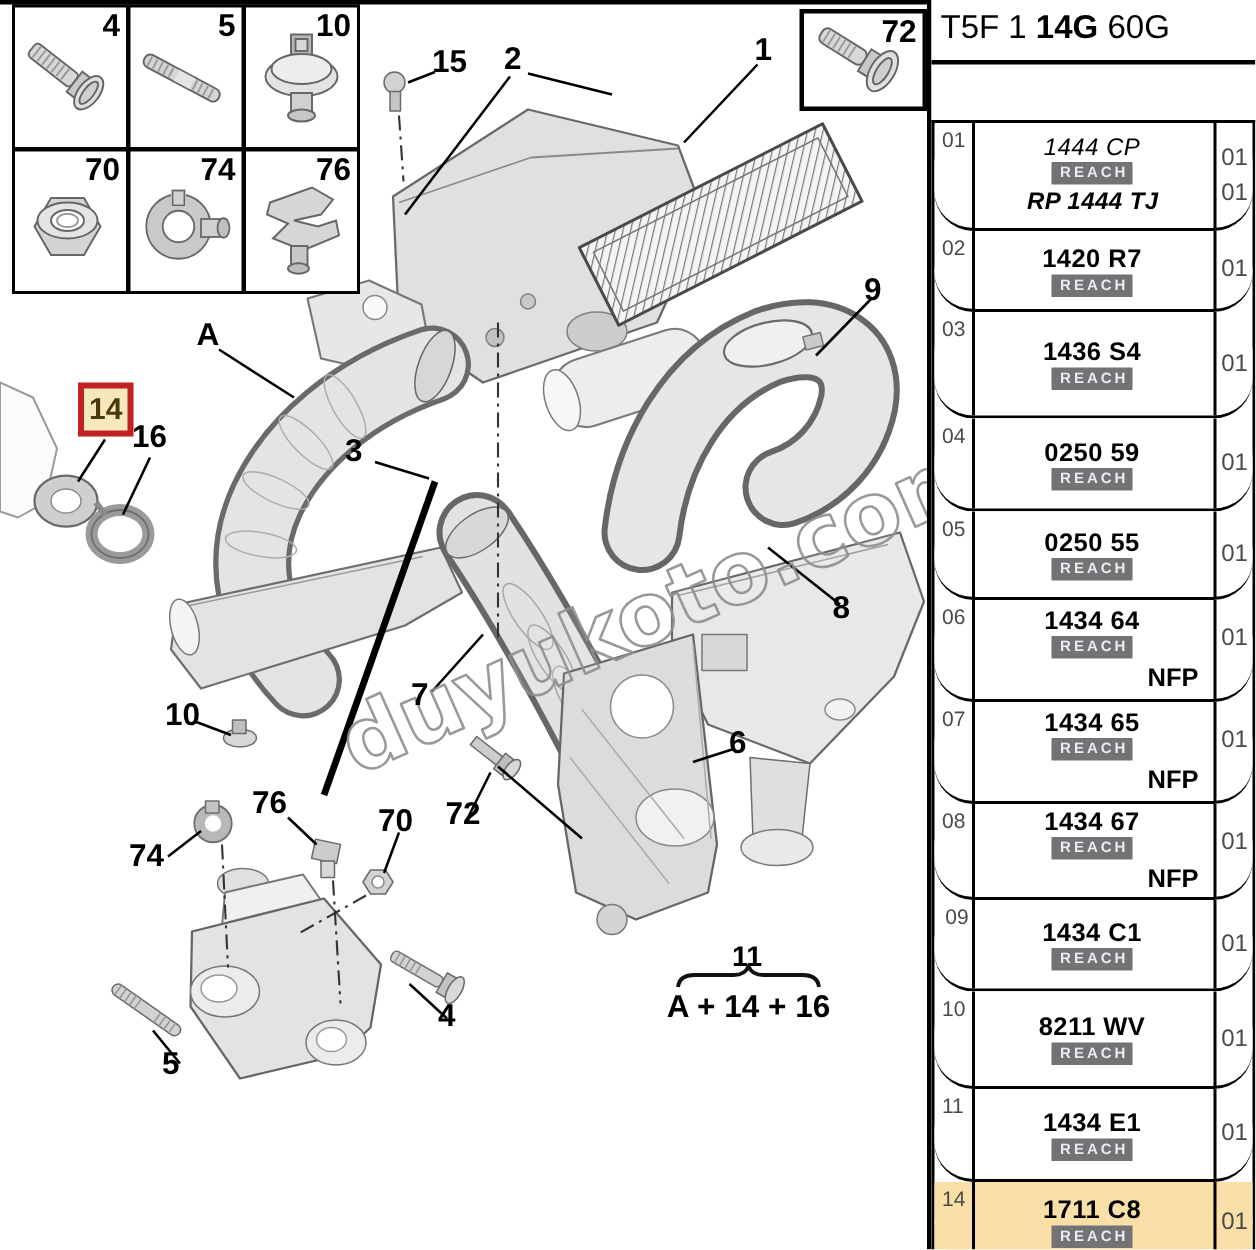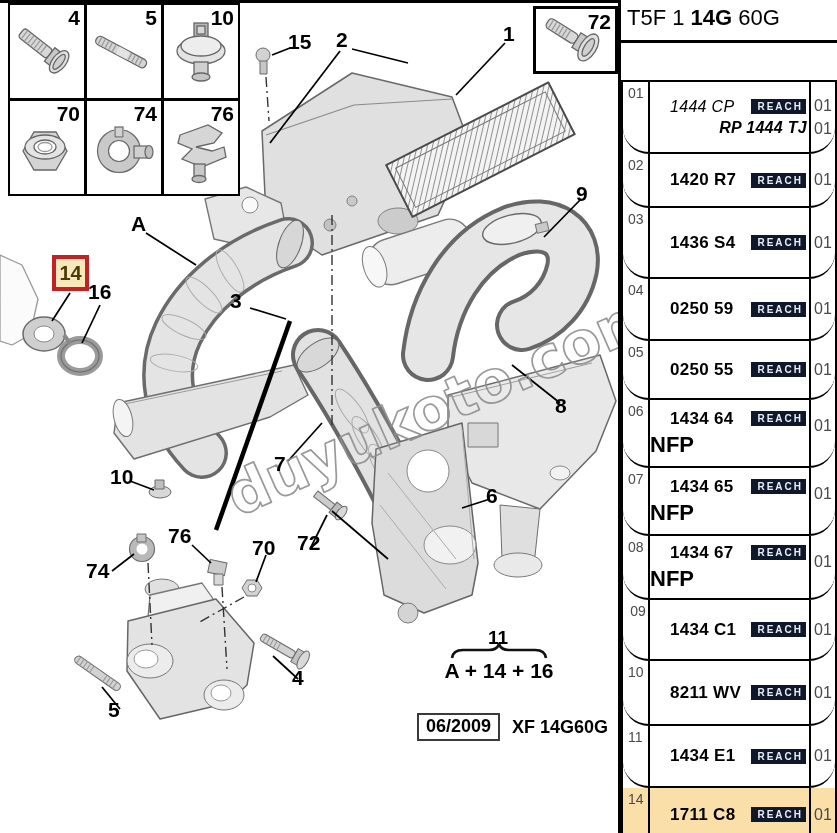--- a/index.html
+++ b/index.html
@@ -33,28 +33,28 @@
   .title .b{font-weight:bold;}
   .gap{height:37px;}
   .ptable{border-left:2px solid #000;border-top:2px solid #000;border-right:2px solid #000;box-sizing:border-box;}
   .trow{display:flex;border-bottom:2px solid #000;box-sizing:border-box;background:#fff;border-radius:26px;}
   .trow.hl{background:#fadfa8;}
   .trow.hl .tidx,.trow.hl .tqty{background:#fadfa8;}
   .trow:last-child{border-bottom:none;}
   .tidx{width:27px;border-right:2px solid #000;font-size:14px;color:#4a4a4a;
         padding:3px 0 0 5px;box-sizing:border-box;flex-shrink:0;}
   .tmain{flex:1;display:flex;flex-direction:column;justify-content:center;min-width:0;}
-  .pline{display:flex;align-items:center;justify-content:space-between;padding:0 3px 0 20px;}
+  .pline{display:flex;align-items:center;justify-content:space-between;padding:0 3px 0 0;flex-direction:column;}
   .pline.right{justify-content:flex-end;padding-right:2px;margin-top:3px;}
   .tref{font-size:17px;font-weight:bold;letter-spacing:.3px;white-space:nowrap;}
   .tref.it{font-style:italic;font-weight:normal;font-size:16px;}
   .tref.itb{font-style:italic;font-weight:bold;font-size:16px;}
-  .reach{background:#0f172a;color:#e8ecf5;font-size:10px;font-weight:bold;letter-spacing:2px;
+  .reach{background:#737373;color:#e8ecf5;font-size:10px;font-weight:bold;letter-spacing:2px;
          padding:3px 3px 2px 6px;line-height:1;flex-shrink:0;}
-  .tnote{text-align:left;font-size:22px;font-weight:bold;padding:3px 10px 0 0;}
+  .tnote{text-align:right;font-size:17px;font-weight:bold;padding:3px 10px 0 0;}
   .tqty{width:26px;border-left:2px solid #000;display:flex;flex-direction:column;justify-content:center;
         align-items:center;font-size:16px;color:#4a4a4a;box-sizing:border-box;gap:5px;flex-shrink:0;}
   .trow.hasnote .tqty{justify-content:flex-start;padding-top:17px;}
   .rh72{height:72px;}.rh66{height:54px;}.rh60{height:71px;}.rh62{height:62px;}.rh59{height:59px;}
   .rh68{height:68px;}.rh64{height:64px;}.rh61{height:61px;text-align:center;}.rh65{height:65px;}.rh53{height:53px;}
 </style>
 </head>
 <body>
 
 <div class="page">
@@ -344,24 +344,20 @@
     <div class="callout" style="left:168px;top:522px">76</div>
     <div class="callout" style="left:252px;top:534px">70</div>
     <div class="callout" style="left:297px;top:529px">72</div>
     <div class="callout" style="left:86px;top:557px">74</div>
     <div class="callout" style="left:108px;top:696px">5</div>
     <div class="callout" style="left:292px;top:664px">4</div>
     <div class="callout" style="left:486px;top:482px">6</div>
 
     <div class="badge14">14</div>
 
-    <div class="footer">
-      <span class="fbox">06/2009</span>
-      <span>XF 14G60G</span>
-    </div>
   </div>
 
   <div class="sep"></div>
 
   <div class="tablearea">
     <div class="title"><span>T5F 1 </span><span class="b">14G</span><span> 60G</span></div>
     <div class="gap"></div>
 
     <div class="ptable">
 

